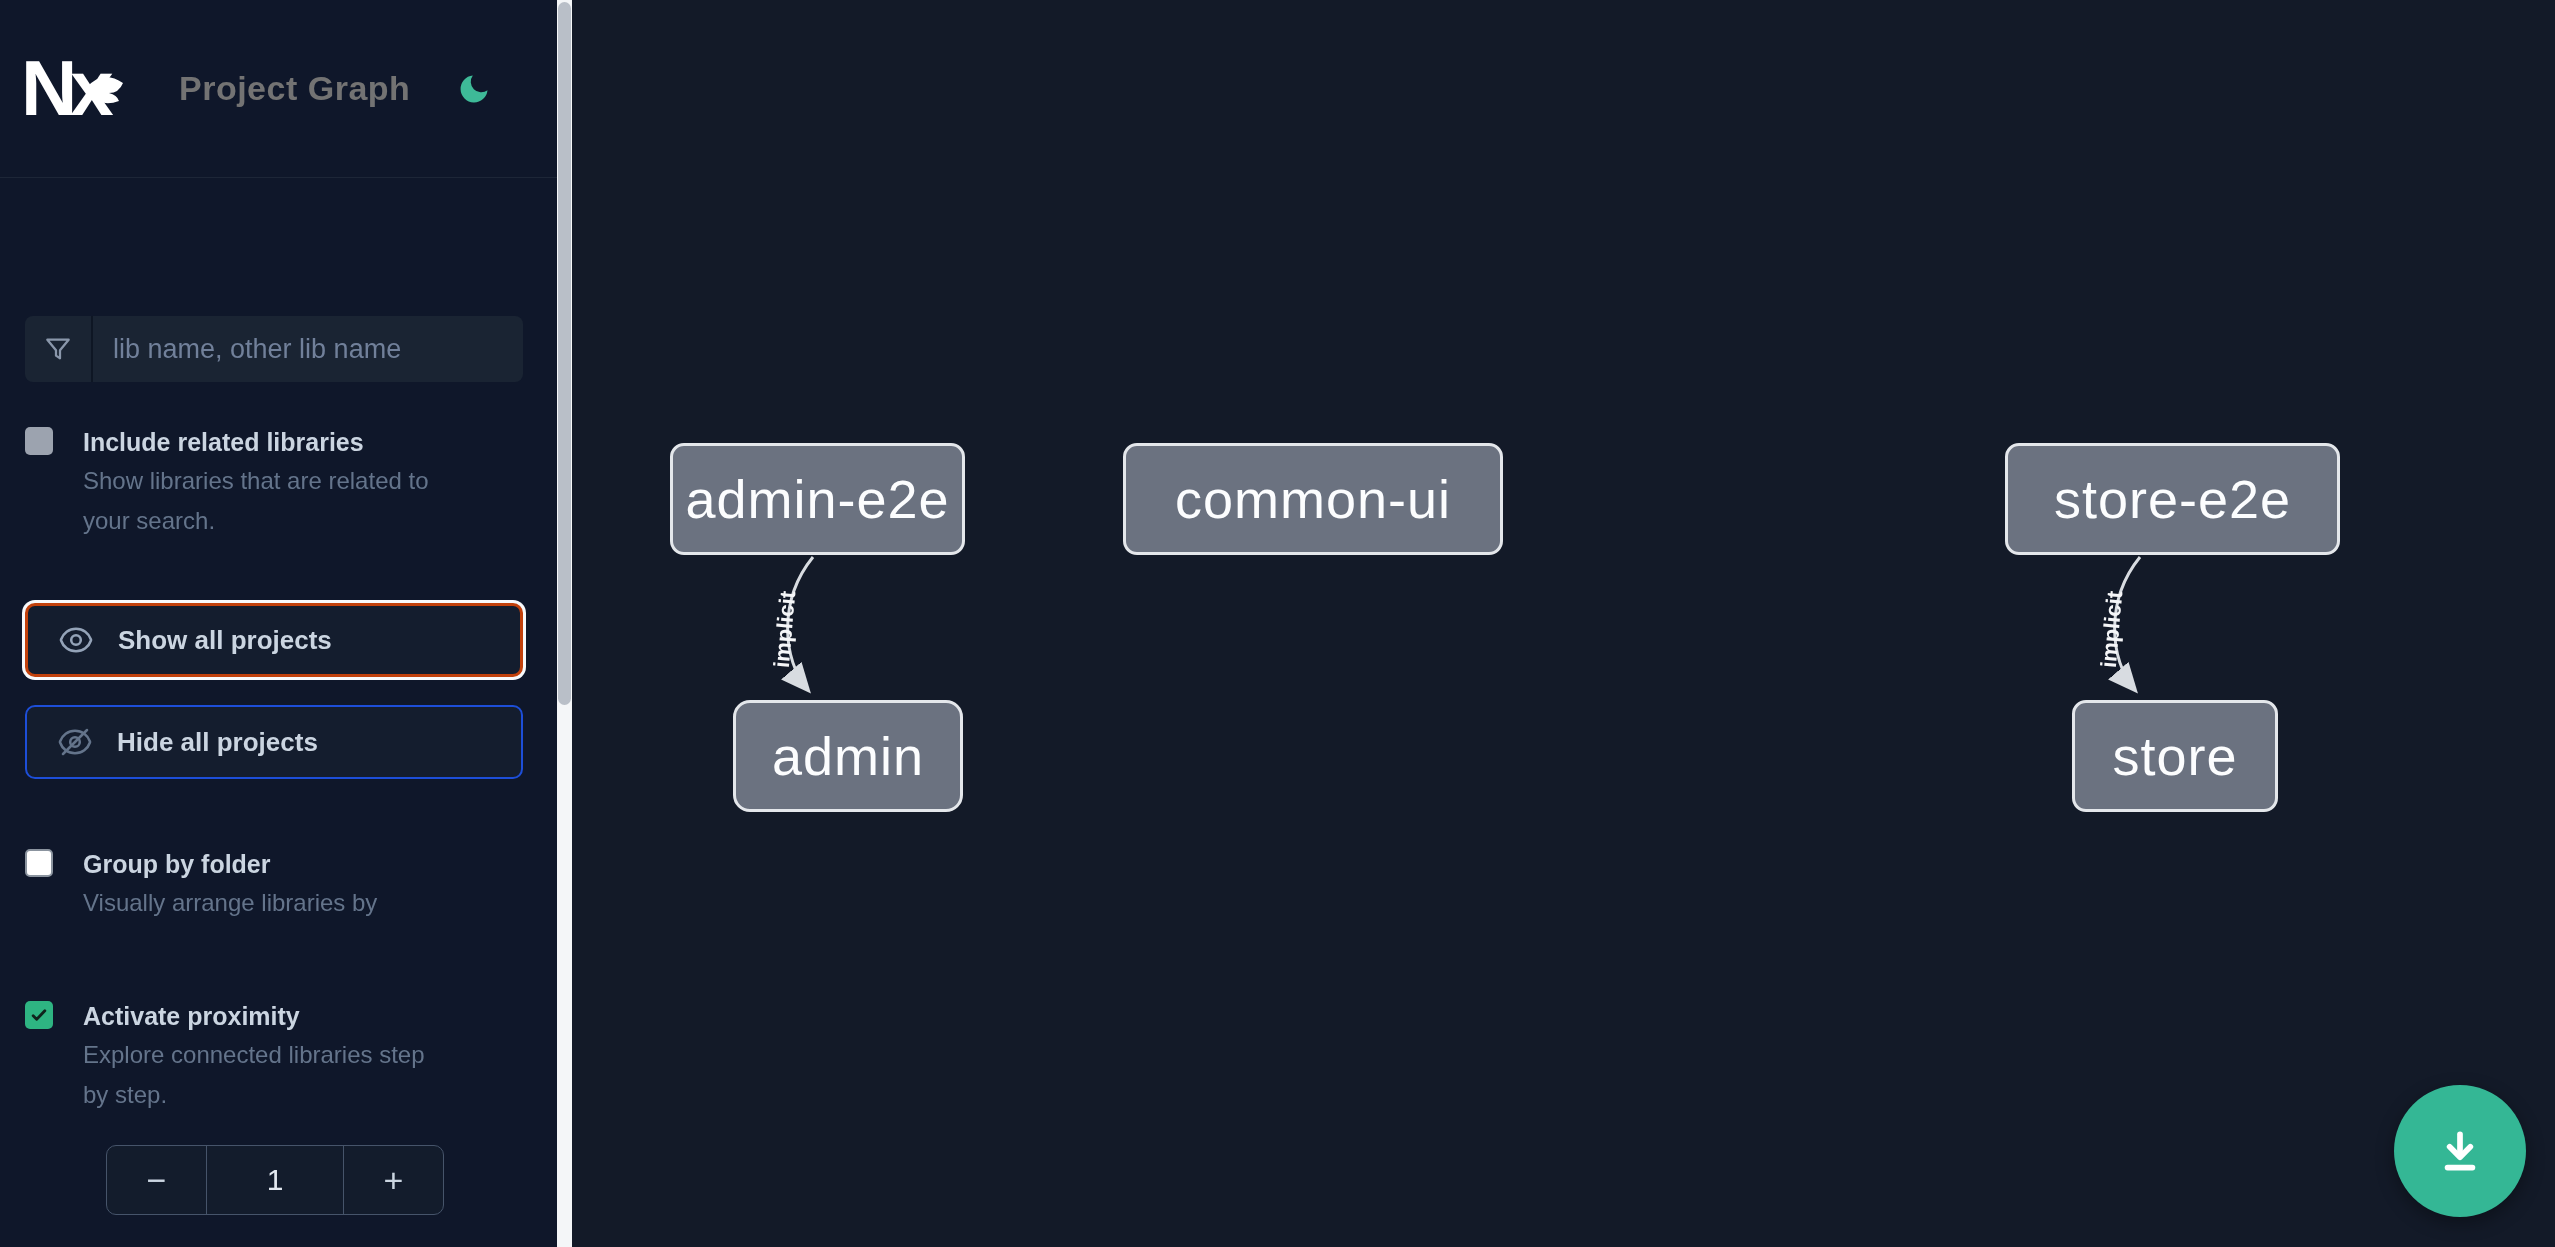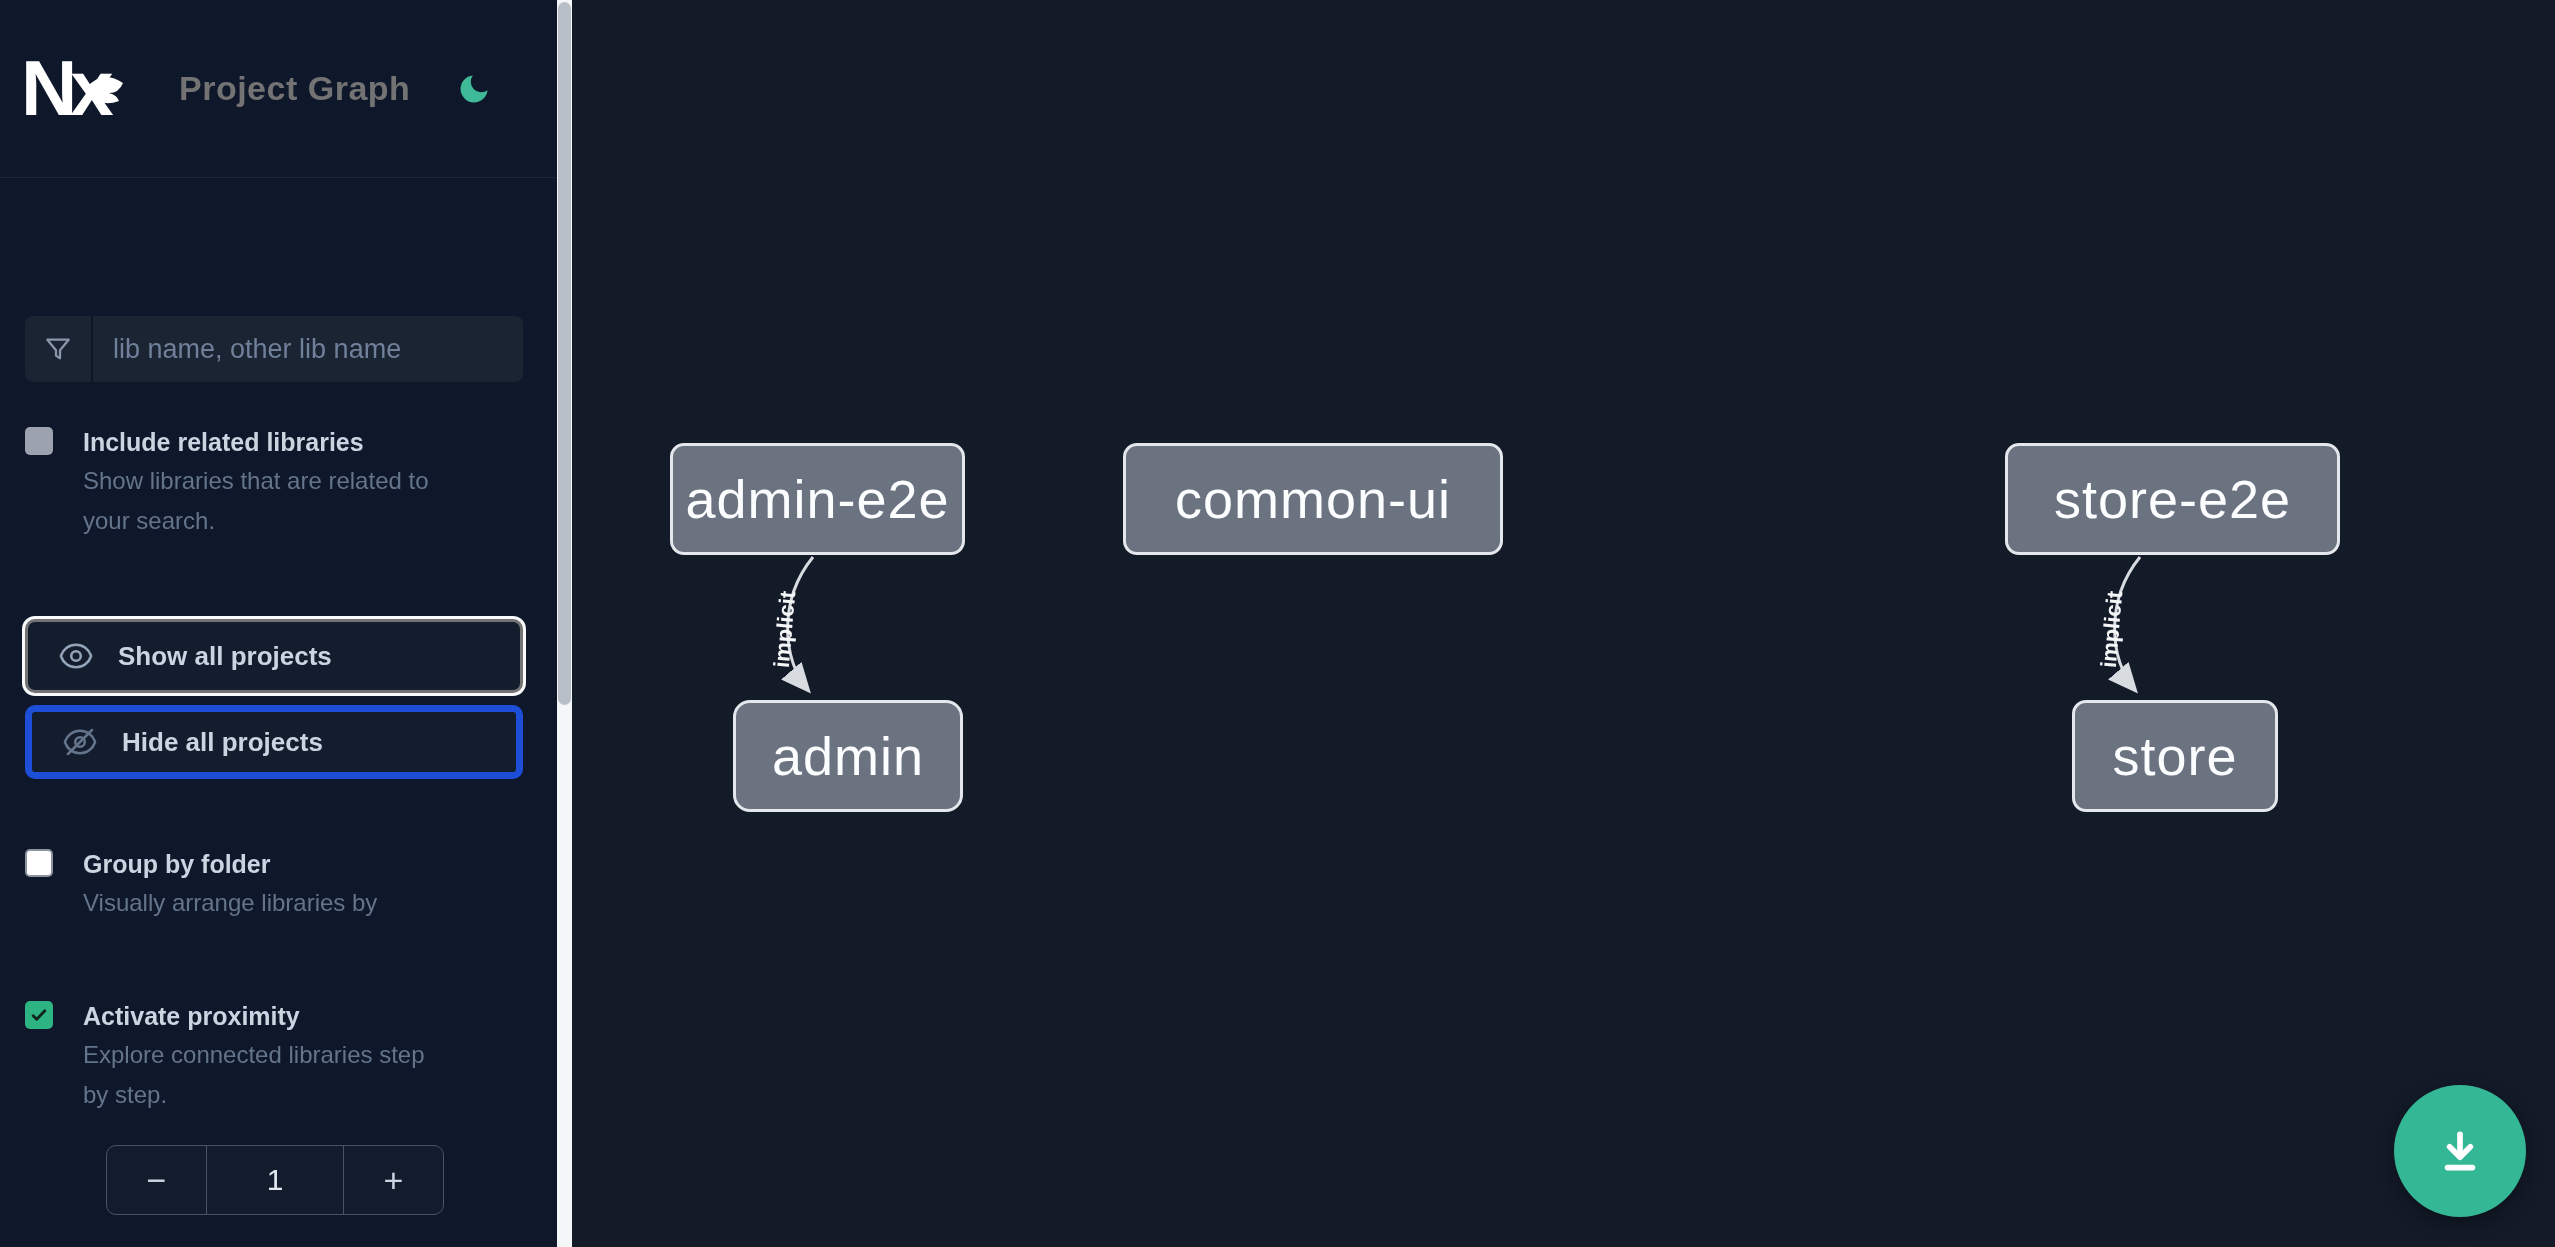--- a/index.html
+++ b/index.html
@@ -101,30 +101,30 @@
     line-height: 37px; cursor: pointer;
   }
   .option-desc { font-size: 24px; color: #64748b; line-height: 40px; }
 
   .side-btn {
     position: absolute;
     left: 25px;
     width: 498px; height: 74px;
     border-radius: 10px;
     background: #141d2e;
-    border: 7px solid #1d4ed8;
+    border: 2px solid #1d4ed8;
     display: flex; align-items: center; gap: 24px;
     padding-left: 30px;
     font-family: "Liberation Sans", sans-serif;
     font-size: 26px; font-weight: 700; color: #cbd5e1;
     cursor: pointer;
   }
   .side-btn.show-all {
-    top: 619px;
-    border: 3px solid #737373;
+    top: 603px;
+    border: 3px solid #c2410c;
     box-shadow: 0 0 0 3px #f8fafc;
   }
   .side-btn.hide-all { top: 705px; }
 
   .stepper {
     position: absolute;
     left: 106px; top: 1145px;
     width: 338px; height: 70px;
     display: flex;
     border: 1px solid #46546a;

